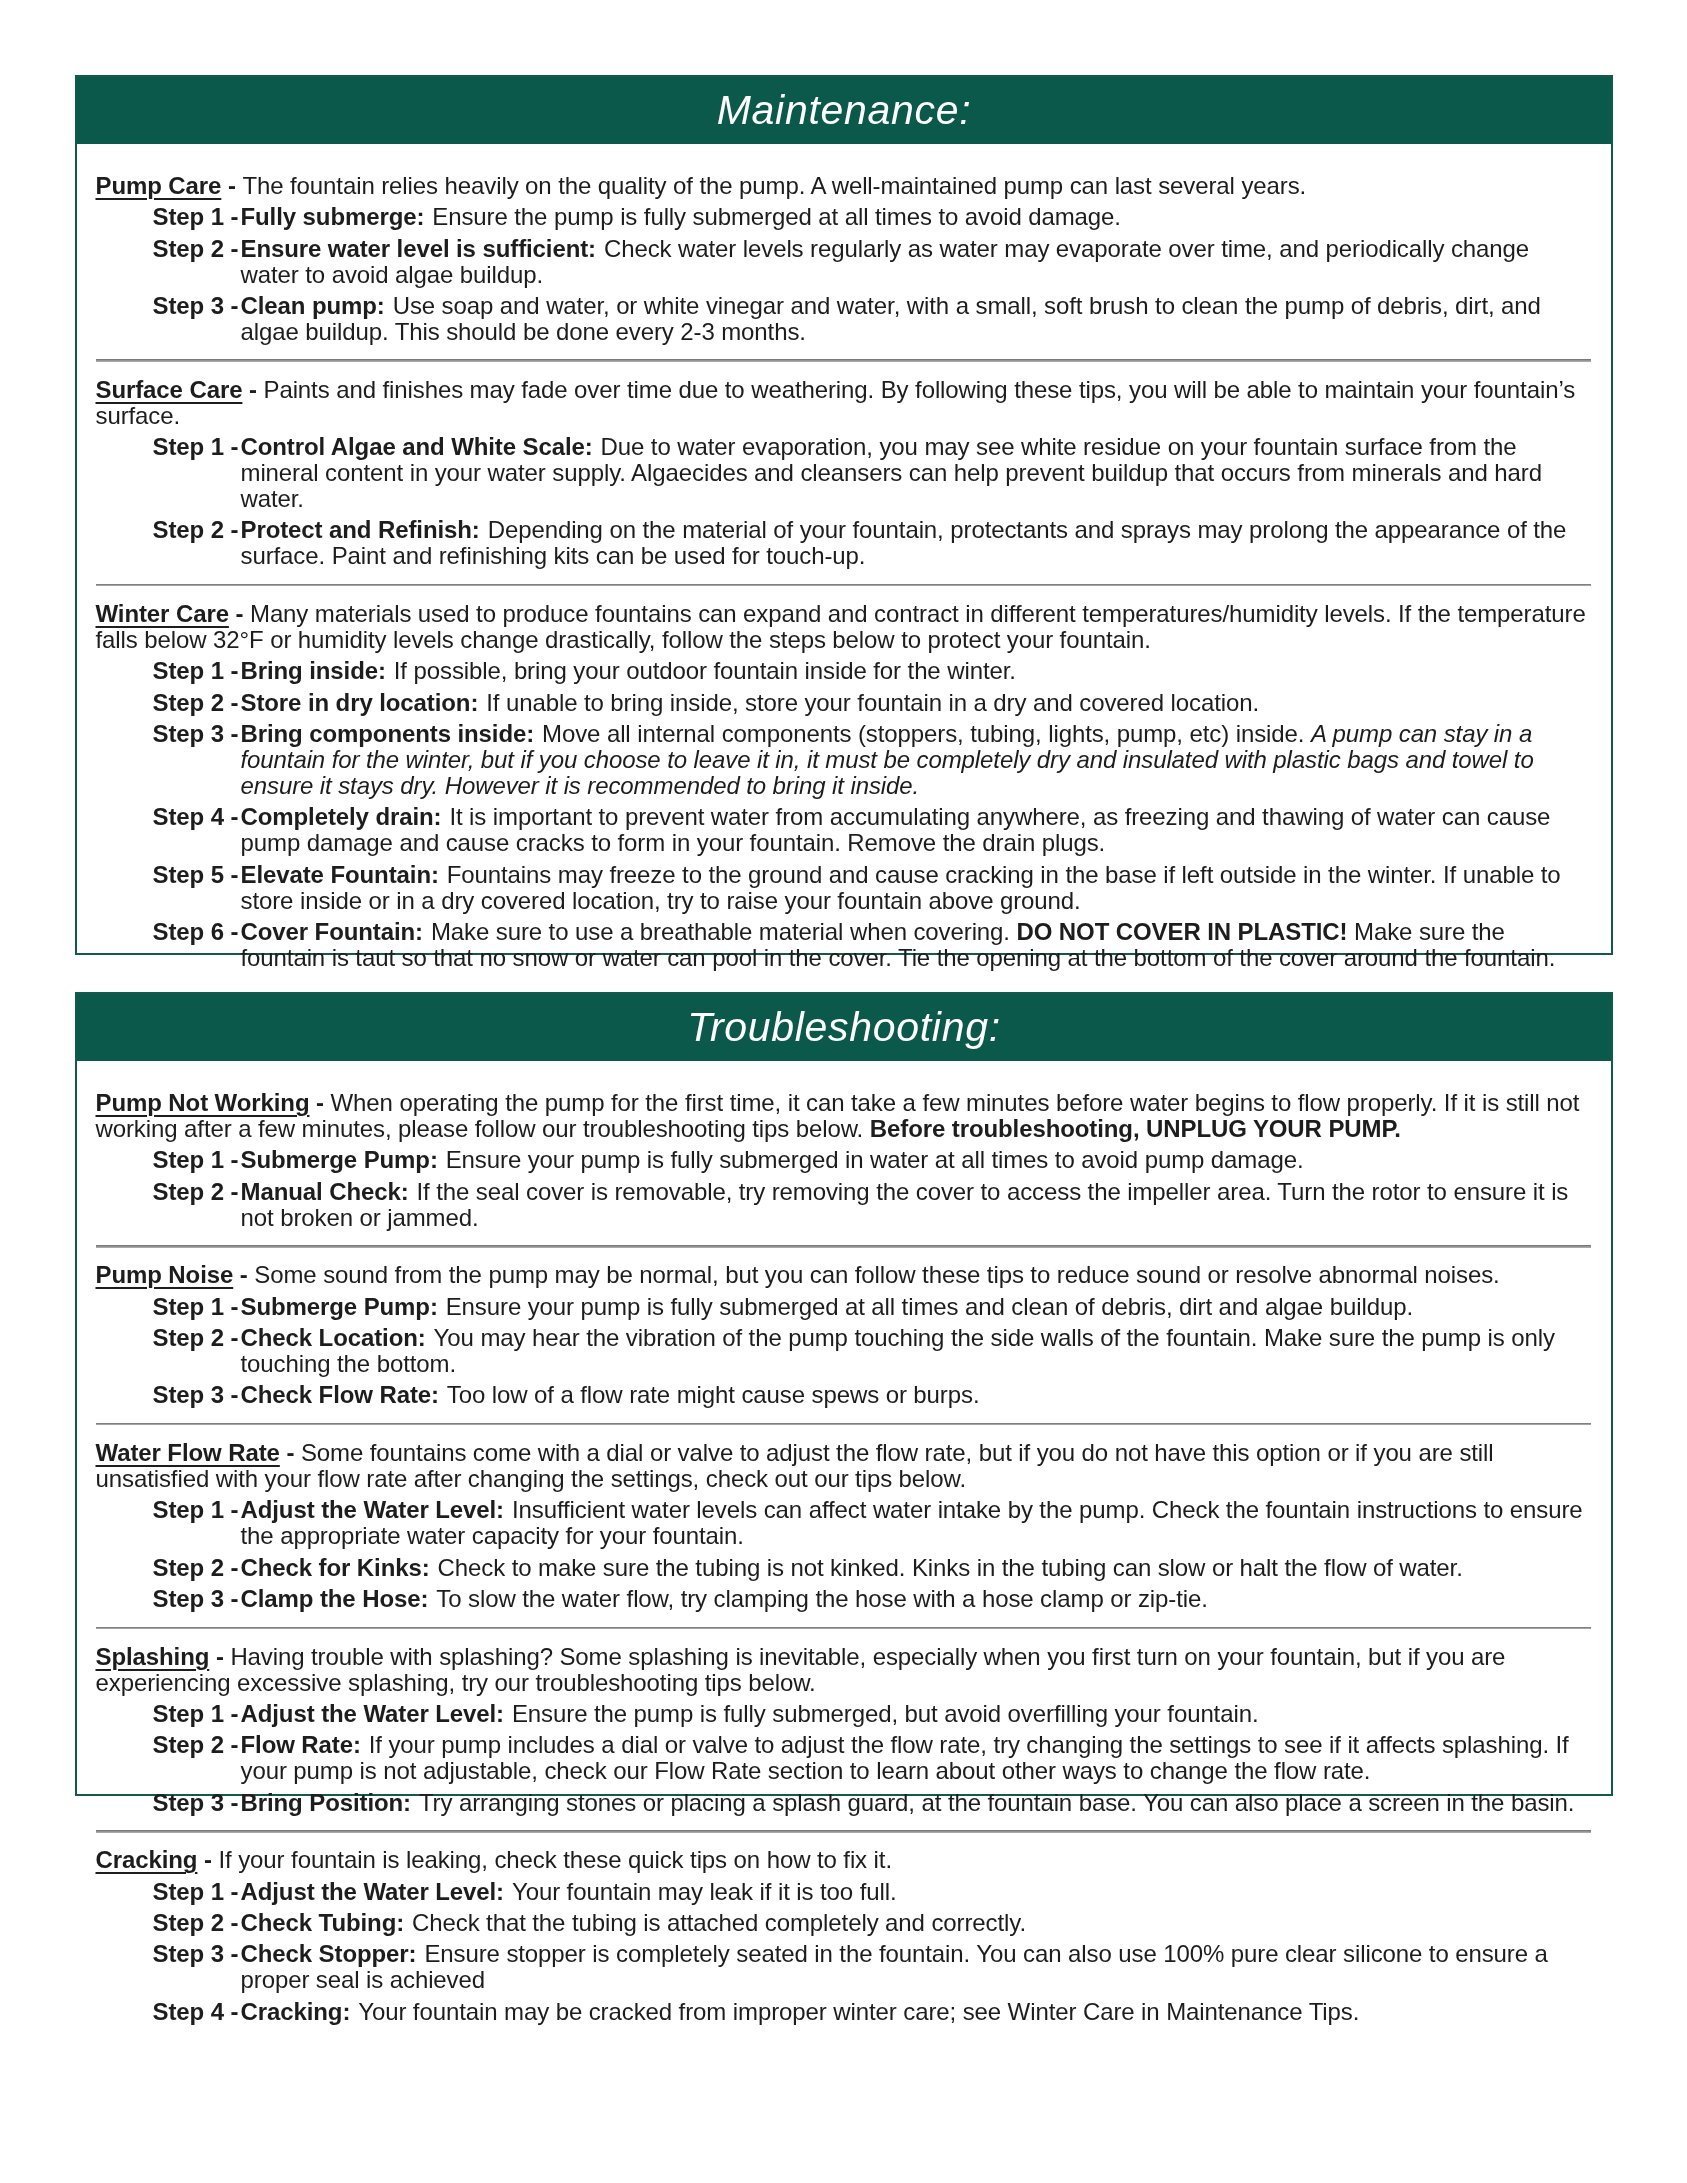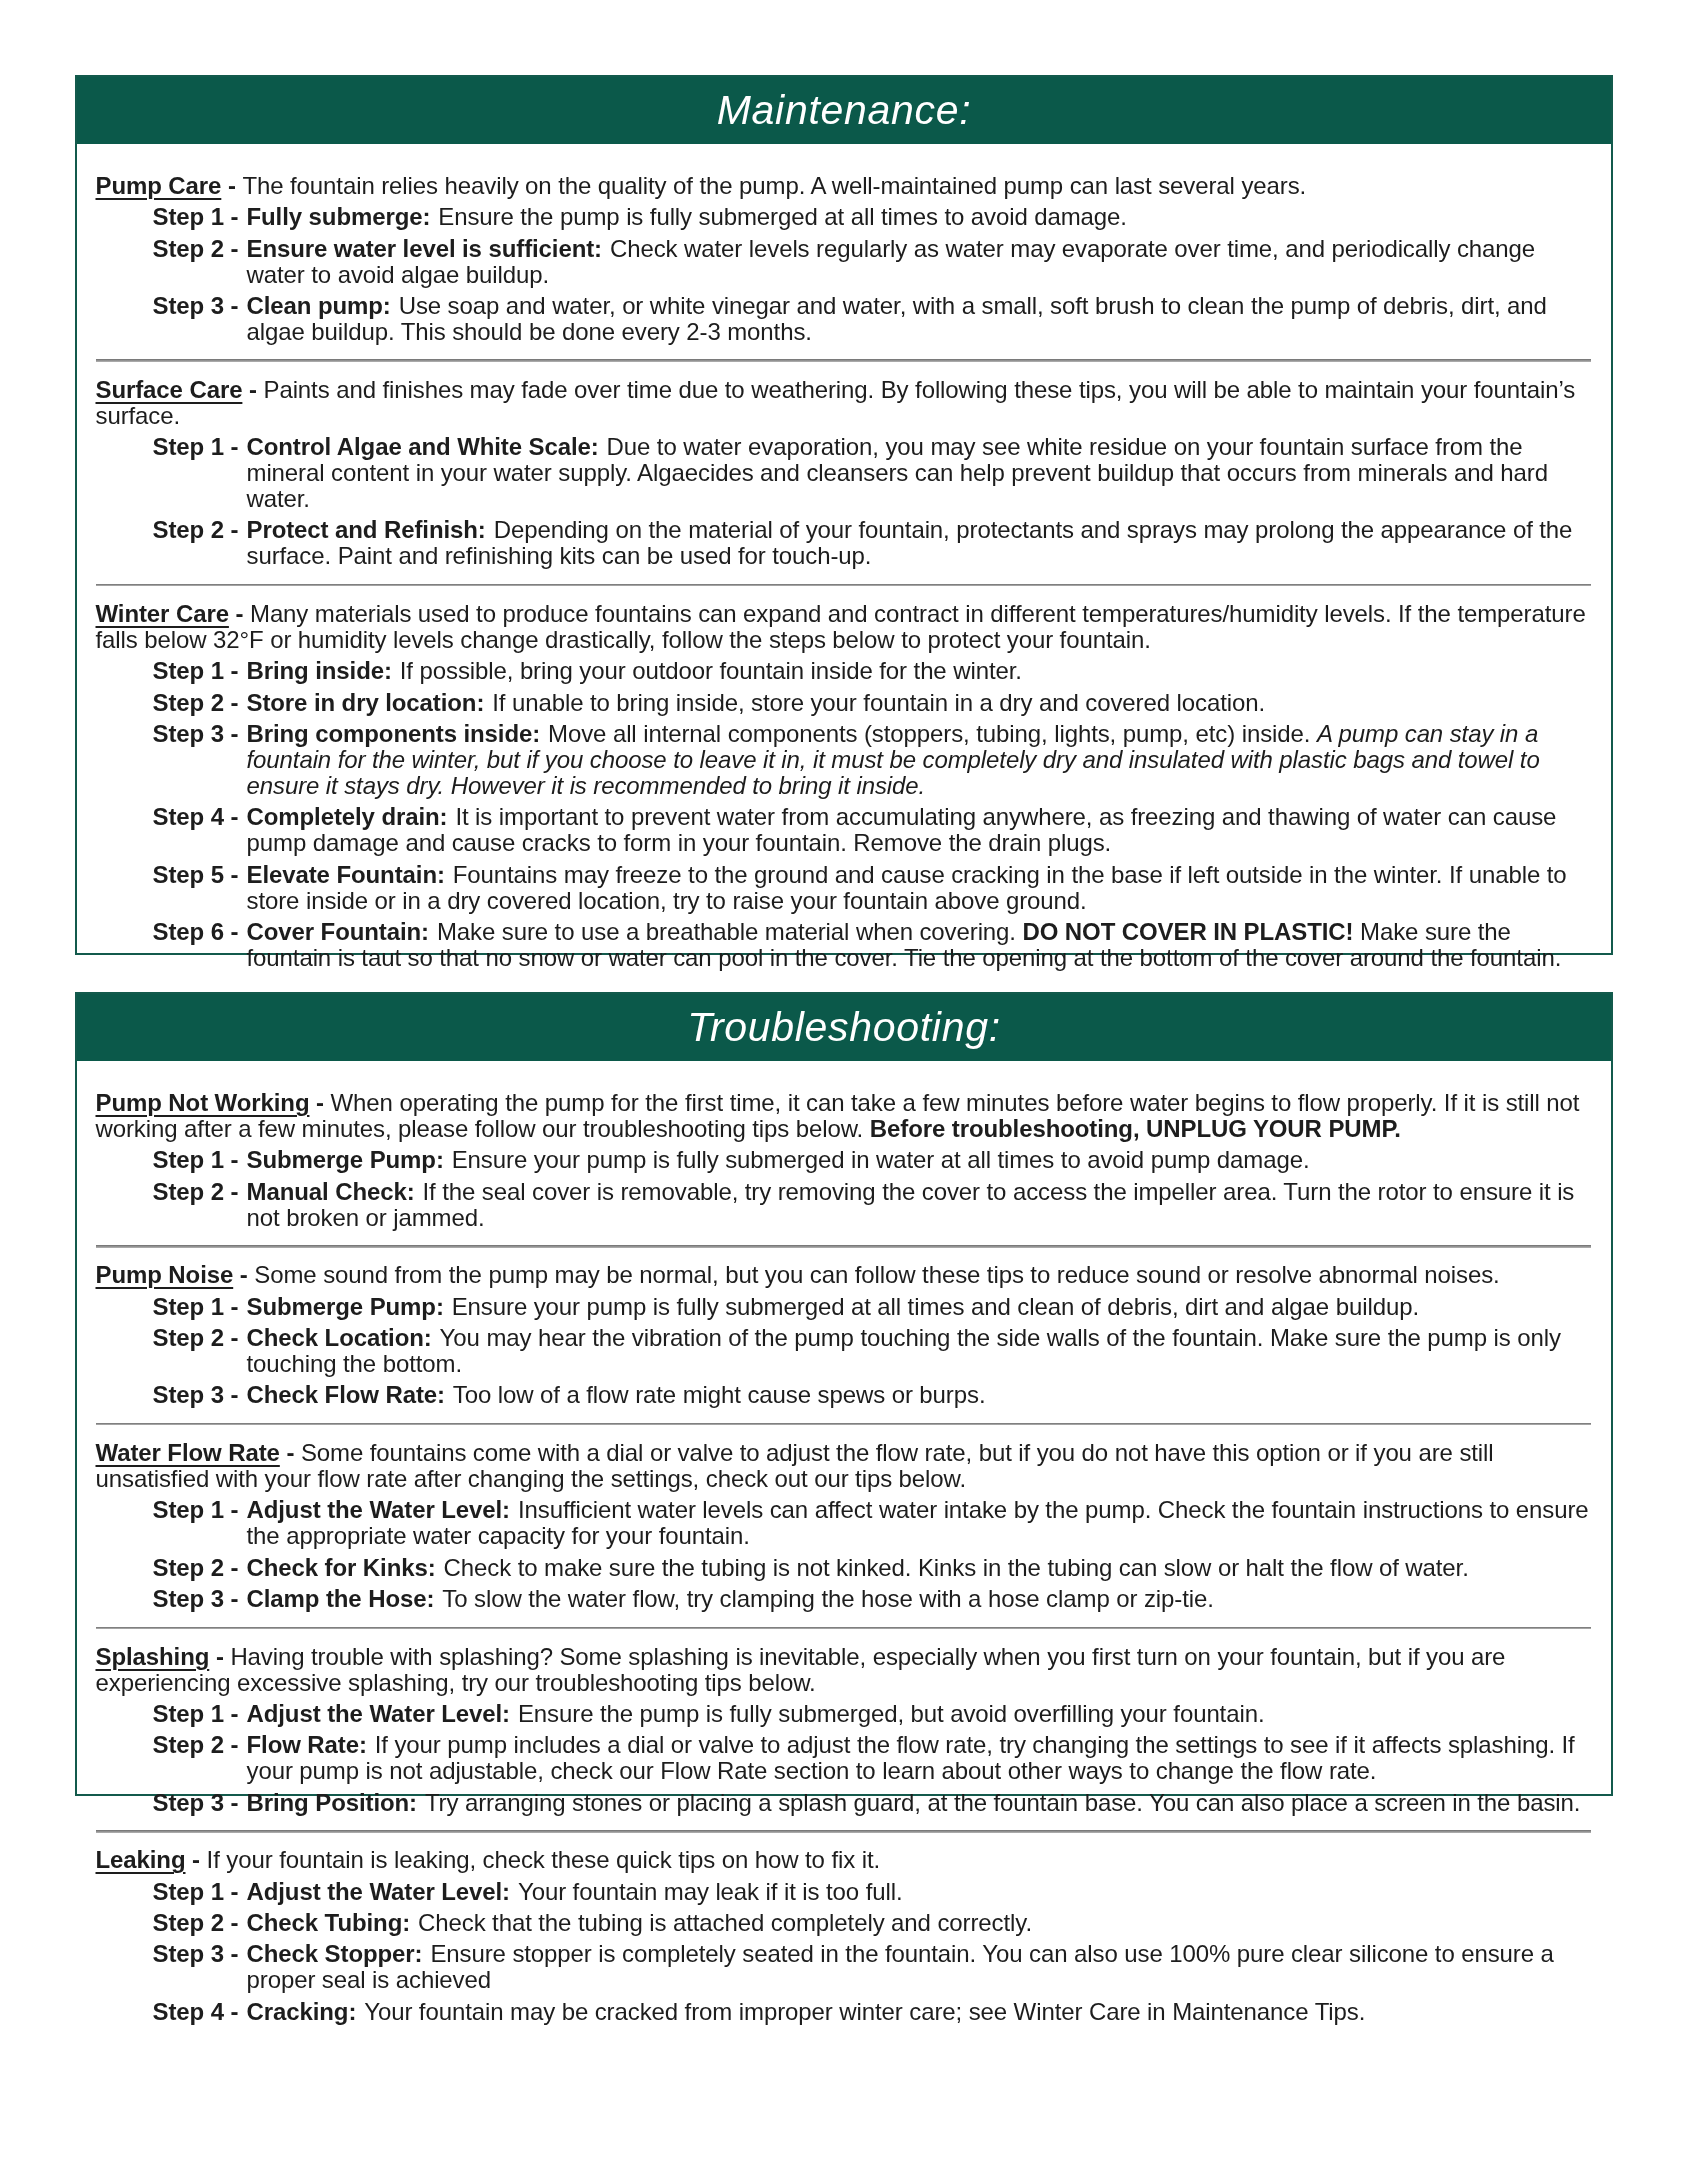--- a/index.html
+++ b/index.html
@@ -33,21 +33,20 @@
   .sec-name{
     font-weight:700;
     text-decoration:underline;
     text-decoration-thickness:2px;
     text-underline-offset:4px;
   }
   .dash{font-weight:700;margin:0 6.6px;}
   .step{
     display:grid;grid-template-columns:88px 1fr;
     margin:0 0 5.3px 57px;
-    gap:6px;
   }
   .step-label{font-weight:700;}
   .step-title{font-weight:700;margin-right:0.33em;}
   .b{font-weight:700;}
   .i{font-style:italic;}
   .sep{
     border:none;height:2.6px;
     background:linear-gradient(#6e6e6e,#b5b5b5);
     margin:14.6px 0;
   }
@@ -195,21 +194,21 @@
         </div>
         <div class="step">
           <span class="step-label">Step 3 -</span>
           <span class="step-text"><span class="step-title">Bring Position:</span><span>Try arranging stones or placing a splash guard, at the fountain base. You can also place a screen in the basin.</span></span>
         </div>
       </section>
 
       <hr class="sep">
 
       <section class="sec">
-        <p class="intro"><span class="sec-name">Leaking</span><span class="dash">-</span><span>If your fountain is leaking, check these quick tips on how to fix it.</span></p>
+        <p class="intro"><span class="sec-name">Cracking</span><span class="dash">-</span><span>If your fountain is leaking, check these quick tips on how to fix it.</span></p>
         <div class="step">
           <span class="step-label">Step 1 -</span>
           <span class="step-text"><span class="step-title">Adjust the Water Level:</span><span>Your fountain may leak if it is too full.</span></span>
         </div>
         <div class="step">
           <span class="step-label">Step 2 -</span>
           <span class="step-text"><span class="step-title">Check Tubing:</span><span>Check that the tubing is attached completely and correctly.</span></span>
         </div>
         <div class="step">
           <span class="step-label">Step 3 -</span>

